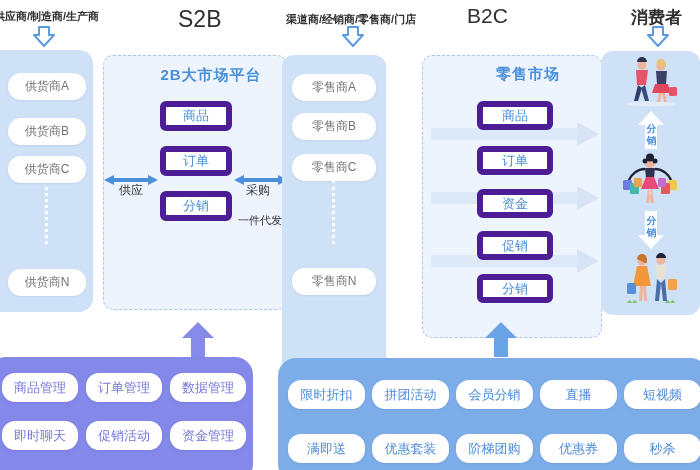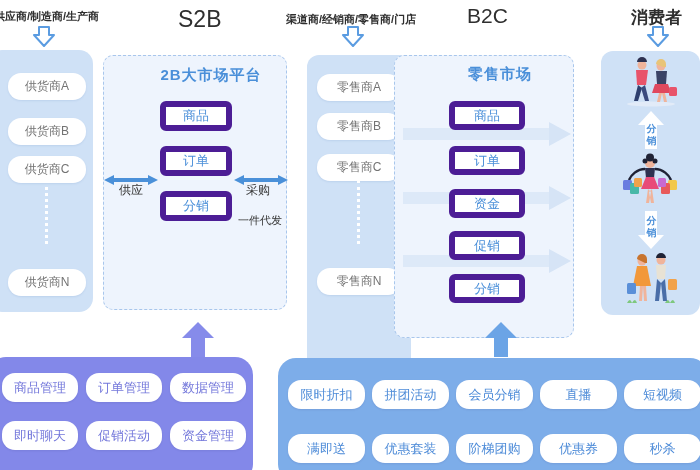--- a/index.html
+++ b/index.html
@@ -90,29 +90,29 @@
   </svg>
 
   <div class="flowlabel" style="left:220px; top:158px; width:50px;text-align:right;">采购</div>
   <svg class="lightarrow" style="left:234px; top:174px;" width="54" height="12" viewBox="0 0 54 12">
     <polygon points="0,6 10,1 10,11" fill="#4a90d9"></polygon>
     <rect x="8" y="4" width="38" height="4" fill="#4a90d9"></rect>
     <polygon points="54,6 44,1 44,11" fill="#4a90d9"></polygon>
   </svg>
   <div class="flowlabel small" style="left:230px; top:189px; width:60px;">一件代发</div>
 
-  <div class="panel-solid" style="left:307px; top:55px; width:104px; height:331px; border-radius:12px;">
+  <div class="panel-solid" style="left:282px; top:55px; width:104px; height:331px; border-radius:12px;">
     <div class="pill" style="left:10px; top:8px; width:84px; height:27px;">零售商A</div>
     <div class="pill" style="left:10px; top:47px; width:84px; height:27px;">零售商B</div>
     <div class="pill" style="left:10px; top:88px; width:84px; height:27px;">零售商C</div>
     <div class="dots" style="left:50px; top:125px; height:64px;"></div>
     <div class="pill" style="left:10px; top:202px; width:84px; height:27px;">零售商N</div>
   </div>
 
-  <div class="panel-dashed" style="left:394px; top:55px; width:180px; height:283px;">
+  <div class="panel-dashed" style="left:422px; top:55px; width:180px; height:283px;">
     <div class="ptitle" style="margin-top:9px;">零售市场</div>
 
     <svg class="lightarrow" style="left:8px; top:66px;" width="168" height="24" viewBox="0 0 168 24">
       <rect x="0" y="6" width="146" height="12" fill="#dde9f8"></rect>
       <polygon points="146,0 168,12 146,24" fill="#d6e4f6"></polygon>
     </svg>
     <svg class="lightarrow" style="left:8px; top:130px;" width="168" height="24" viewBox="0 0 168 24">
       <rect x="0" y="6" width="146" height="12" fill="#dde9f8"></rect>
       <polygon points="146,0 168,12 146,24" fill="#d6e4f6"></polygon>
     </svg>

